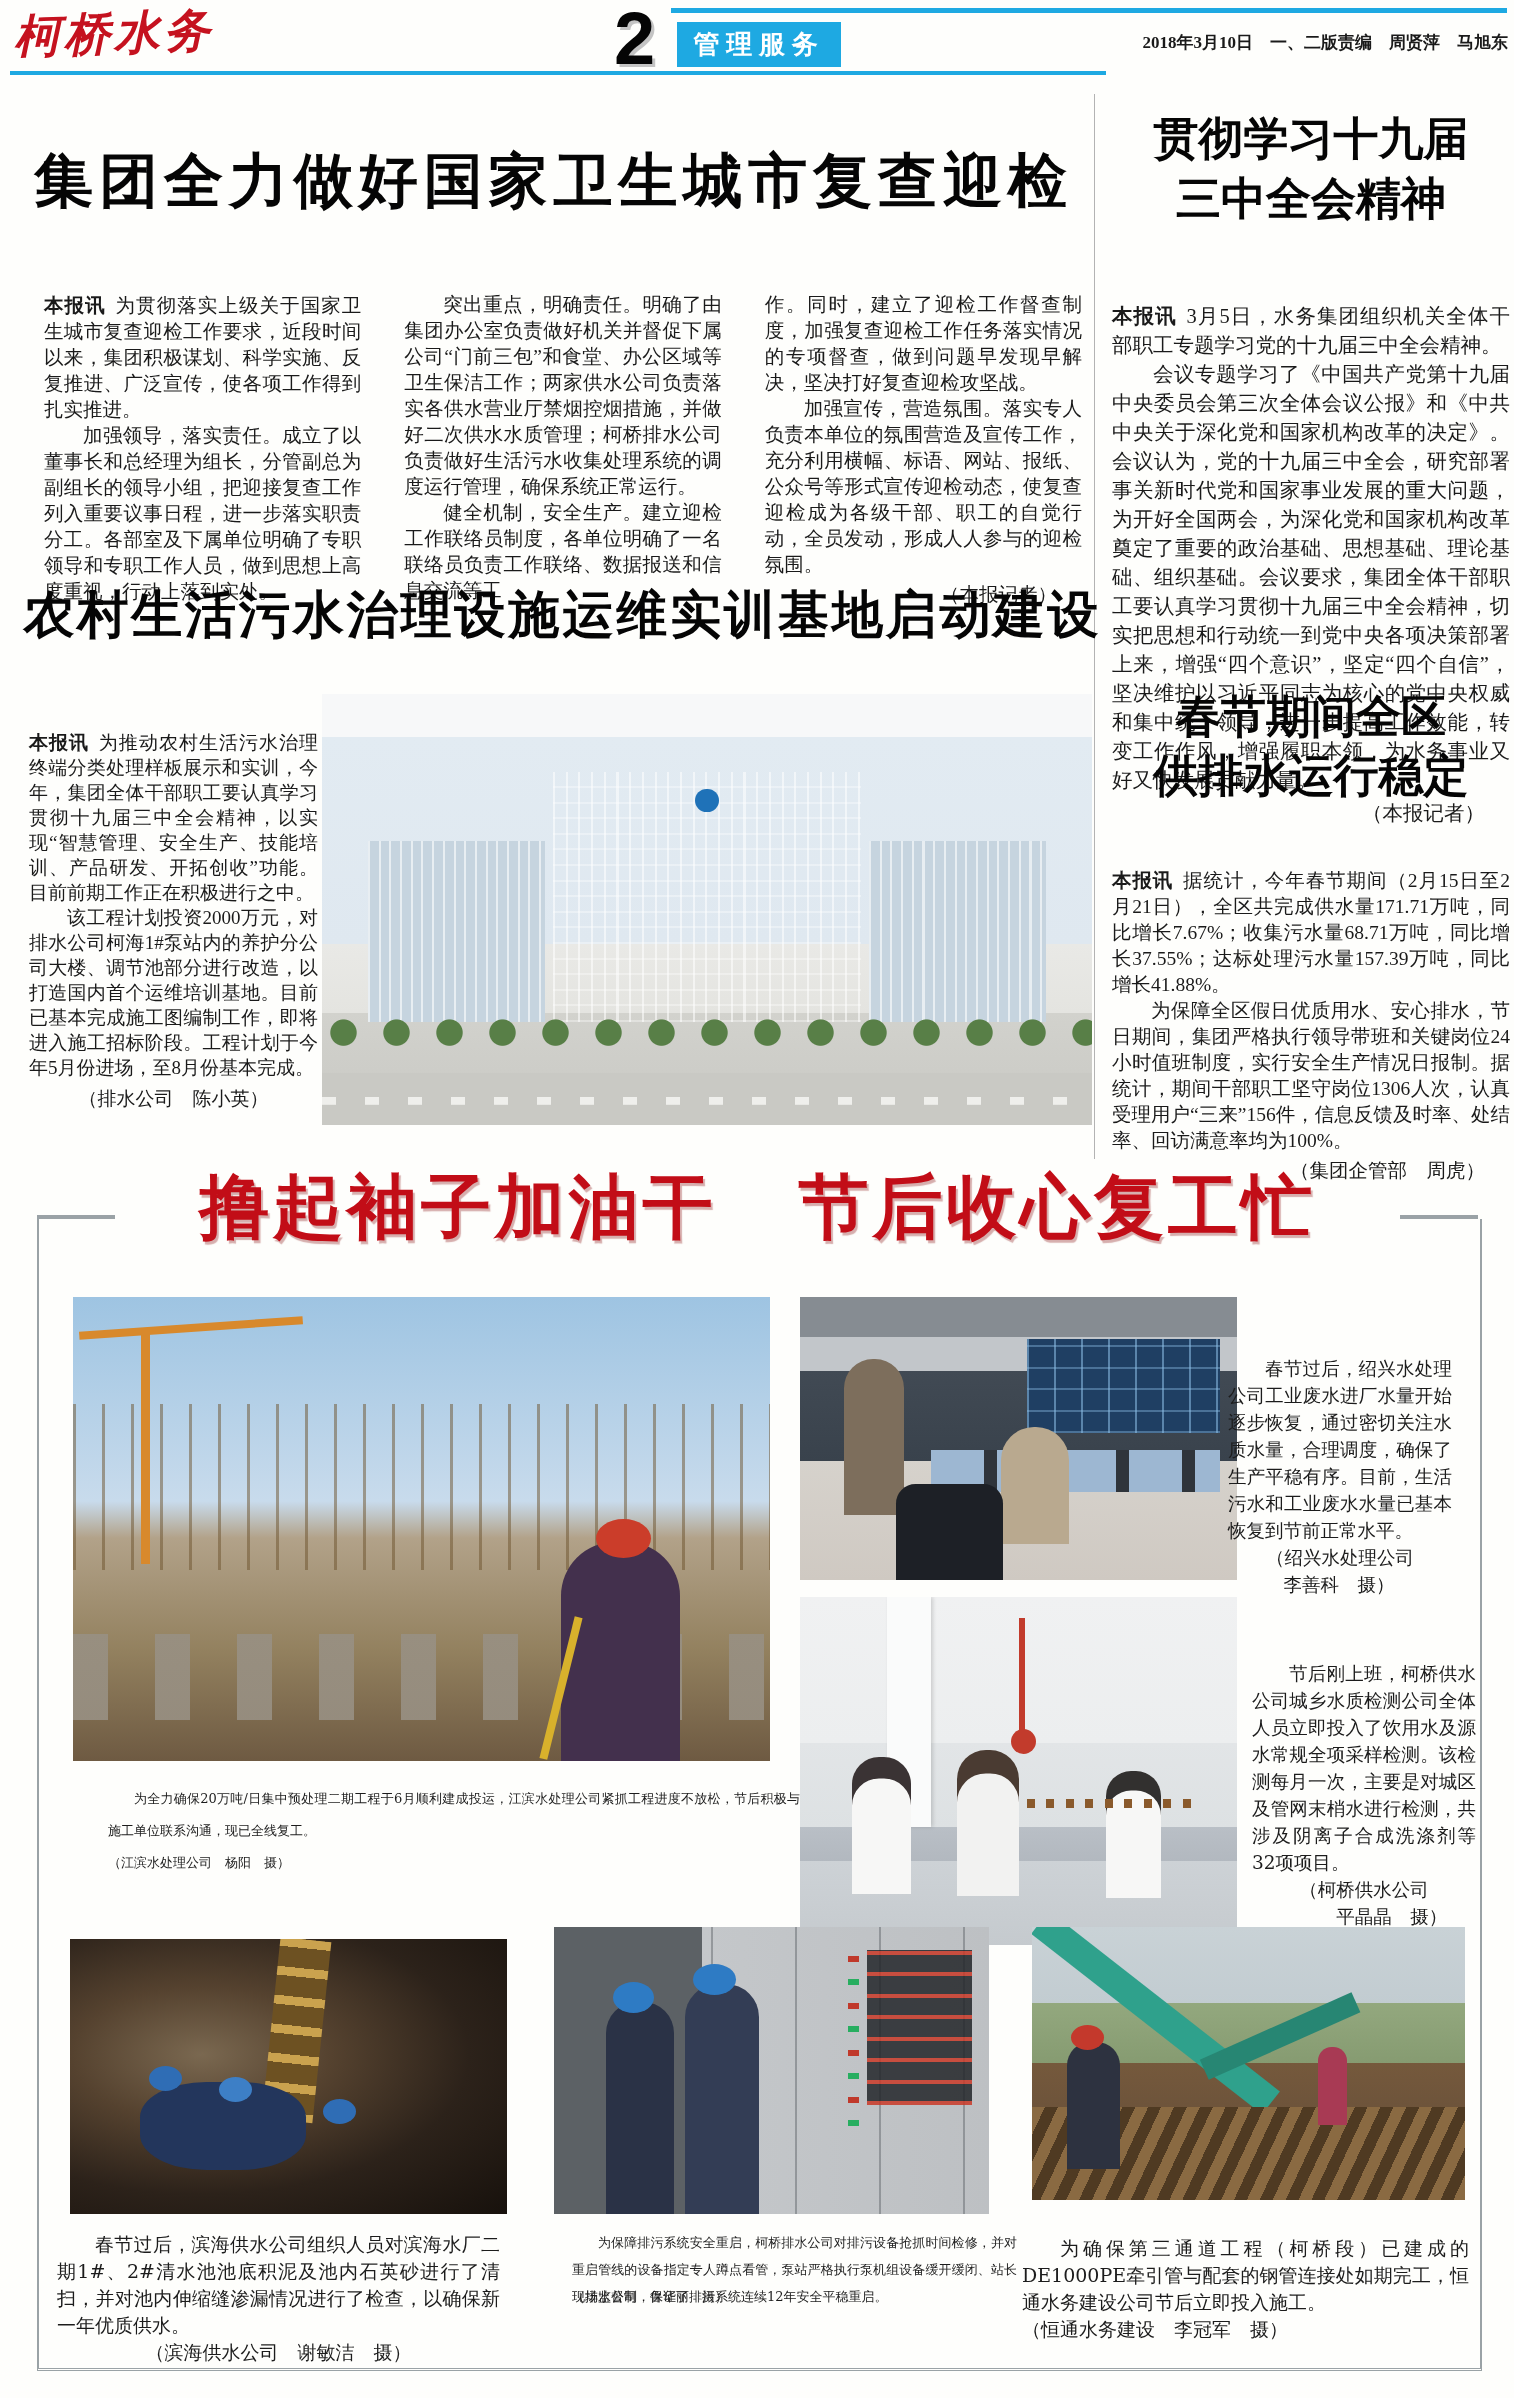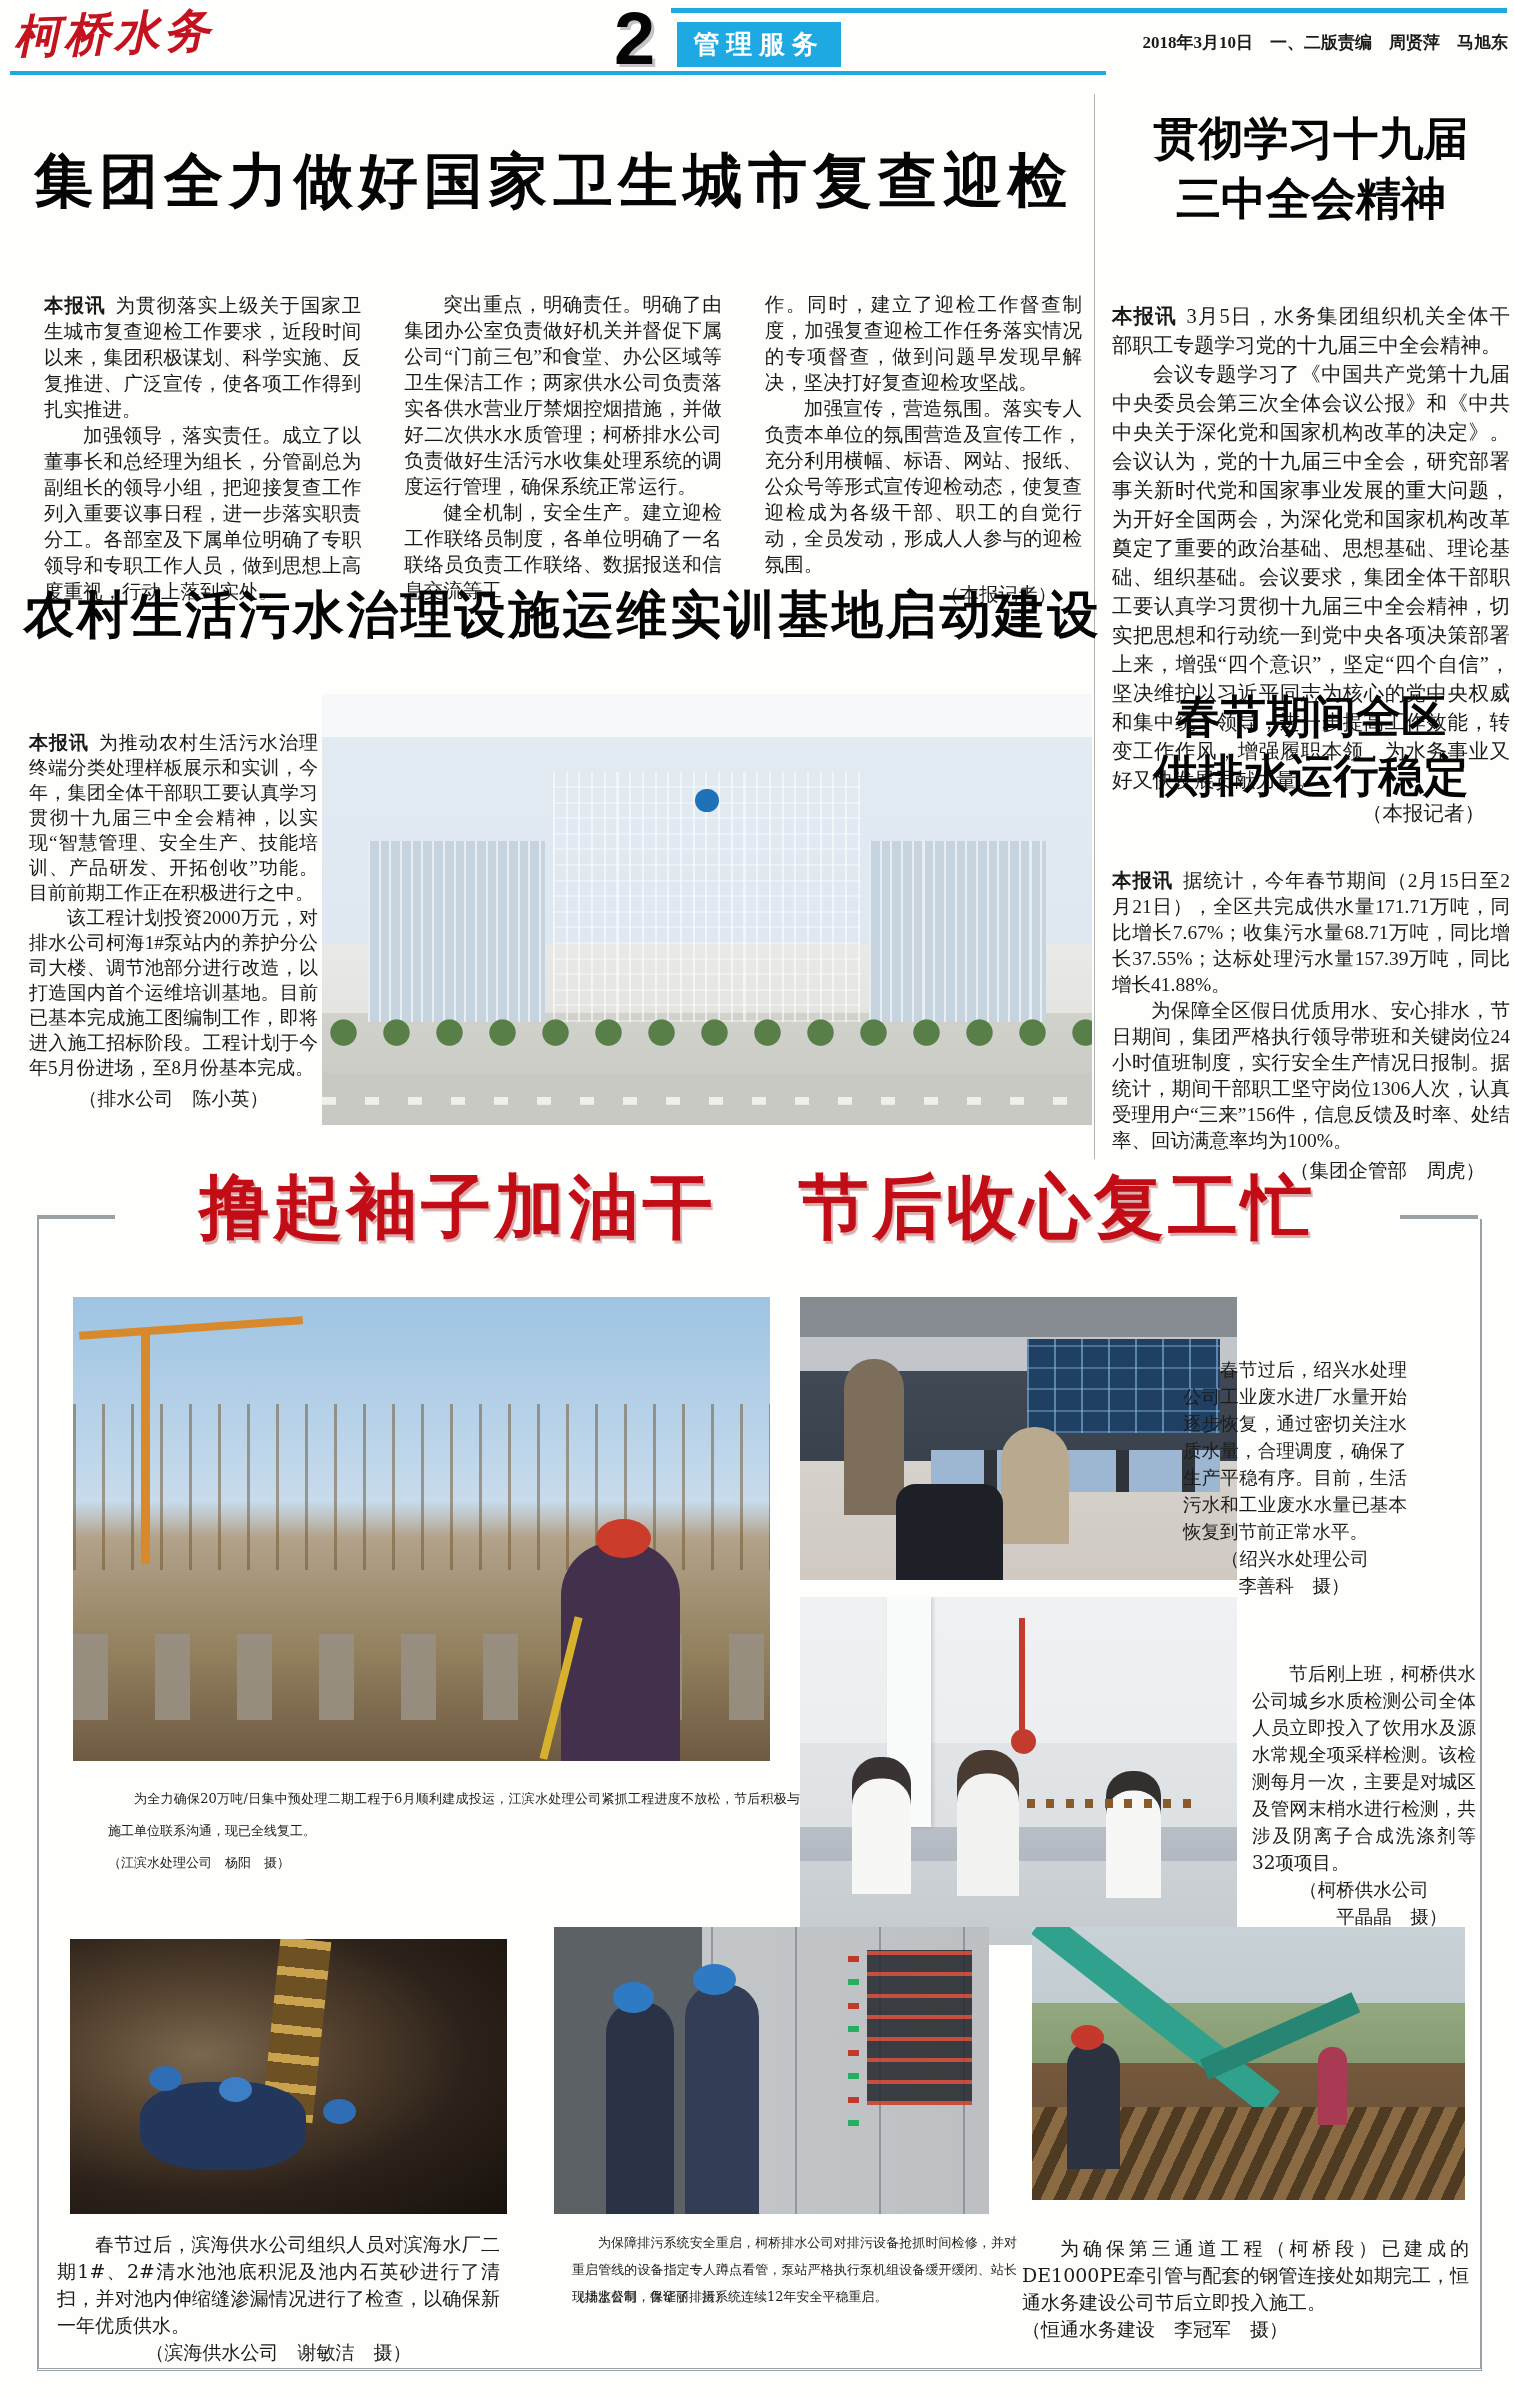--- a/index.html
+++ b/index.html
@@ -138,21 +138,21 @@
     <div class="credit-r" style="padding-right:45px;">（江滨水处理公司　杨阳　摄）</div>
   </div>
 
   <div class="photo" style="left:800px;top:1297px;width:437px;height:283px;background:linear-gradient(180deg,#868c92 0%,#868c92 14%,#c2c6ca 14%,#c2c6ca 26%,#414a54 26%,#39424c 58%,#d6d2cc 58%,#cfc9c2 100%);">
     <div class="sh" style="left:52%;top:15%;width:44%;height:33%;background:#1f3f63;background-image:repeating-linear-gradient(90deg,rgba(140,190,230,.55) 0 2px,transparent 2px 27px),repeating-linear-gradient(0deg,rgba(140,190,230,.4) 0 2px,transparent 2px 21.5px);"></div>
     <div class="sh" style="left:30%;top:54%;width:66%;height:15%;background:repeating-linear-gradient(90deg,#9db7d2 0 53px,#2f343b 53px 66px);"></div>
     <div class="sh" style="left:10%;top:22%;width:60px;height:156px;border-radius:29px 29px 0 0;background:#7d6e5c;"></div>
     <div class="sh" style="left:46%;top:46%;width:68px;height:117px;border-radius:33px 33px 0 0;background:#b9a98f;"></div>
     <div class="sh" style="left:22%;bottom:0;width:107px;height:34%;border-radius:19.5px 19.5px 0 0;background:#1d2026;"></div>
   </div>
-  <div class="abs cap kai" style="left:1183px;top:1356px;width:224px;font-size:18.5px;line-height:27px;">
+  <div class="abs cap kai" style="left:1228px;top:1356px;width:224px;font-size:18.5px;line-height:27px;font-family:Liberation Serif, serif;">
     <p>春节过后，绍兴水处理公司工业废水进厂水量开始逐步恢复，通过密切关注水质水量，合理调度，确保了生产平稳有序。目前，生活污水和工业废水水量已基本恢复到节前正常水平。</p>
     <div style="text-align:center;">（绍兴水处理公司</div>
     <div style="text-align:left;padding-left:3em;">李善科　摄）</div>
   </div>
 
   <div class="photo" style="left:800px;top:1597px;width:437px;height:348px;background:linear-gradient(180deg,#f0f1f2 0%,#eceeef 42%,#e2e5e7 42%,#dde1e3 66%,#b9bfc6 66%,#b2b8bf 76%,#cdd2d6 76%,#c5cace 100%);">
     <div class="sh" style="left:20%;top:0;width:10%;height:66%;background:#fafbfb;box-shadow:2px 0 3.9px rgba(0,0,0,.15);"></div>
     <div class="sh" style="left:50%;top:6%;width:6.8px;height:117px;background:#c23b2c;"></div>
     <div class="sh" style="left:48.2%;top:38%;width:25px;height:25px;border-radius:50%;background:#c23b2c;"></div>
     <div class="sh" style="left:12%;top:46%;width:59px;height:137px;border-radius:27px 27px 0 0;background:#f7f7f6;box-shadow:inset 0 21.5px 0 #3a3334;"></div>

